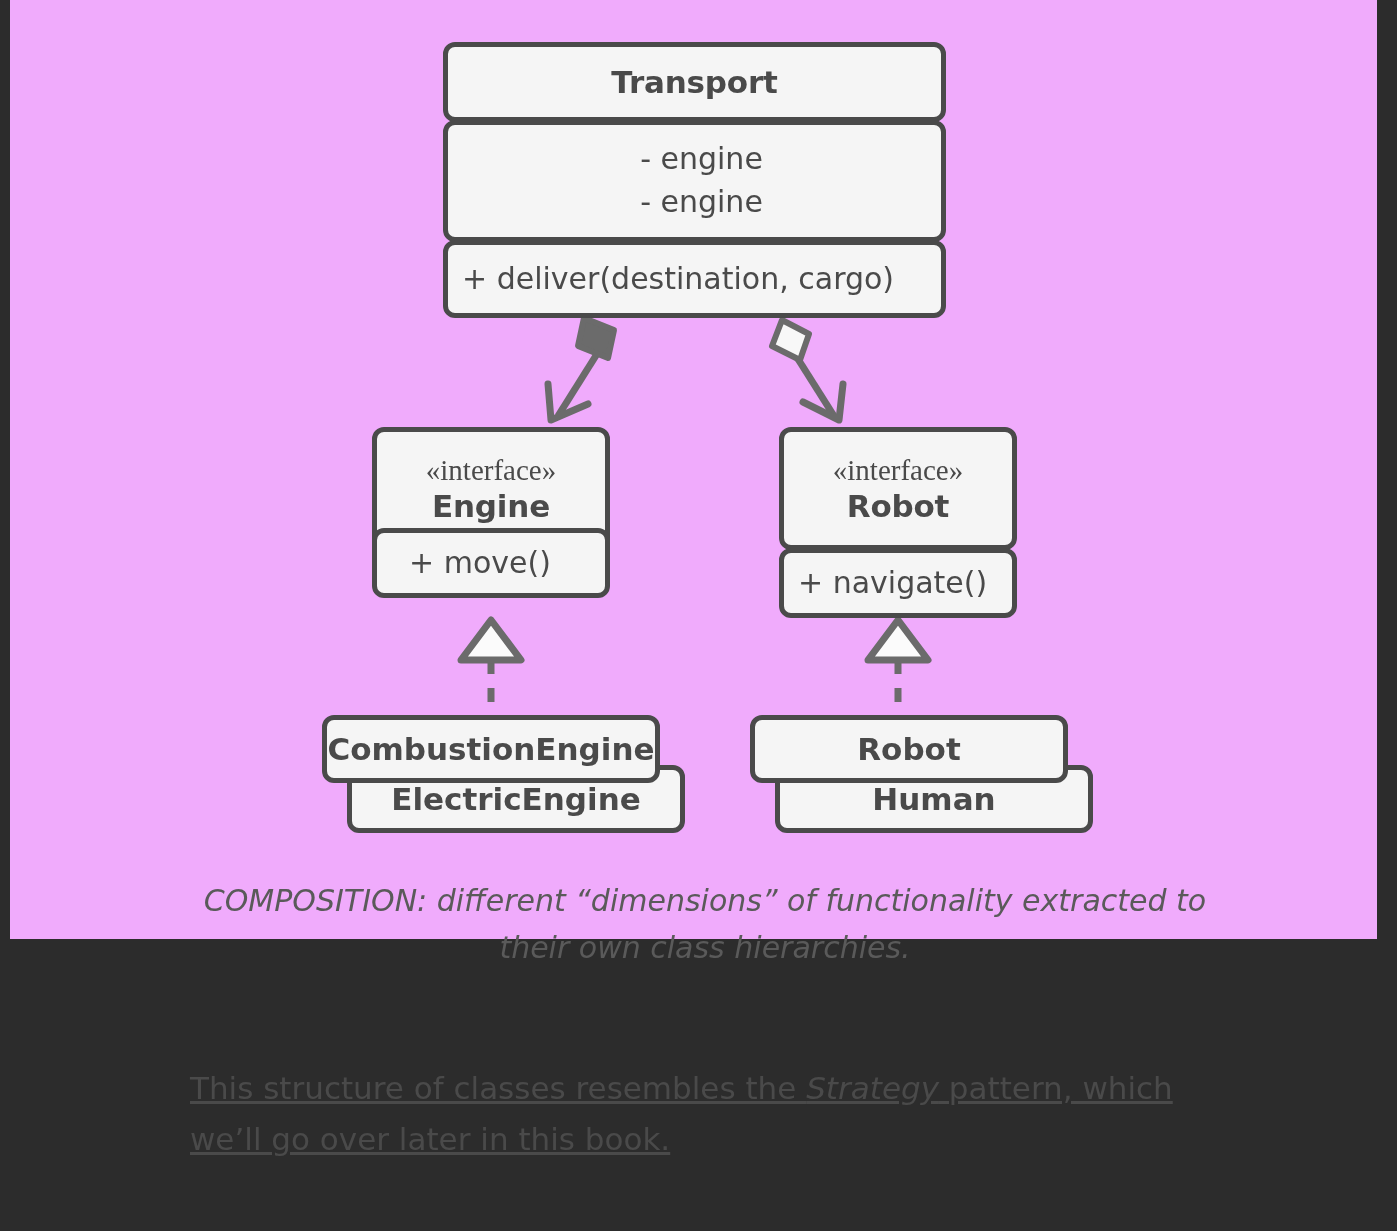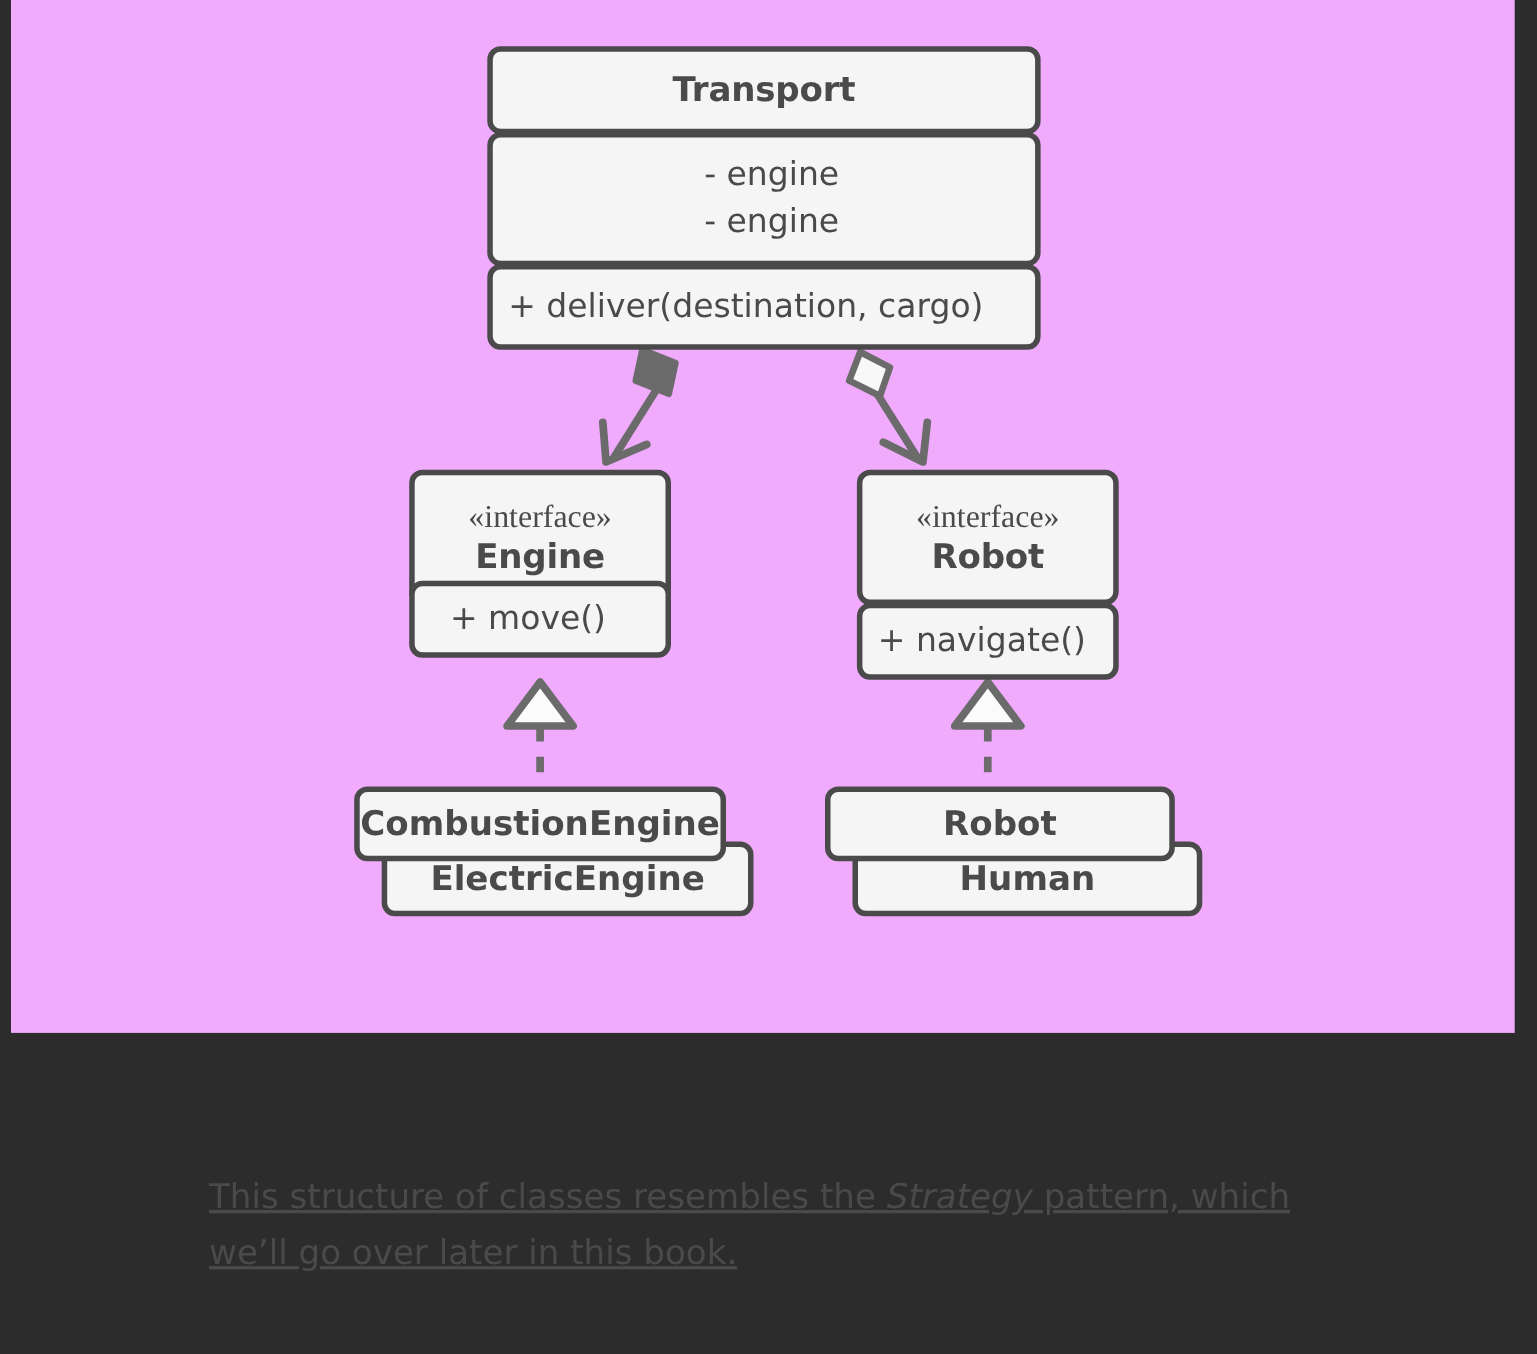--- a/index.html
+++ b/index.html
@@ -198,16 +198,17 @@
 
     <div class="node" id="combustion-engine">
       <span class="stack-label">CombustionEngine</span>
     </div>
     <div class="node" id="robot">
       <span class="stack-label">Robot</span>
     </div>
 
   </div>
 
+  <div class="caption">COMPOSITION: different “dimensions” of functionality extracted to their own class hierarchies.</div>
 
   <p class="body-text"><span>This structure of classes resembles the </span><i>Strategy</i><span> pattern, which we’ll go over later in this book.</span></p>
 
 </div>
 
 </body></html>

